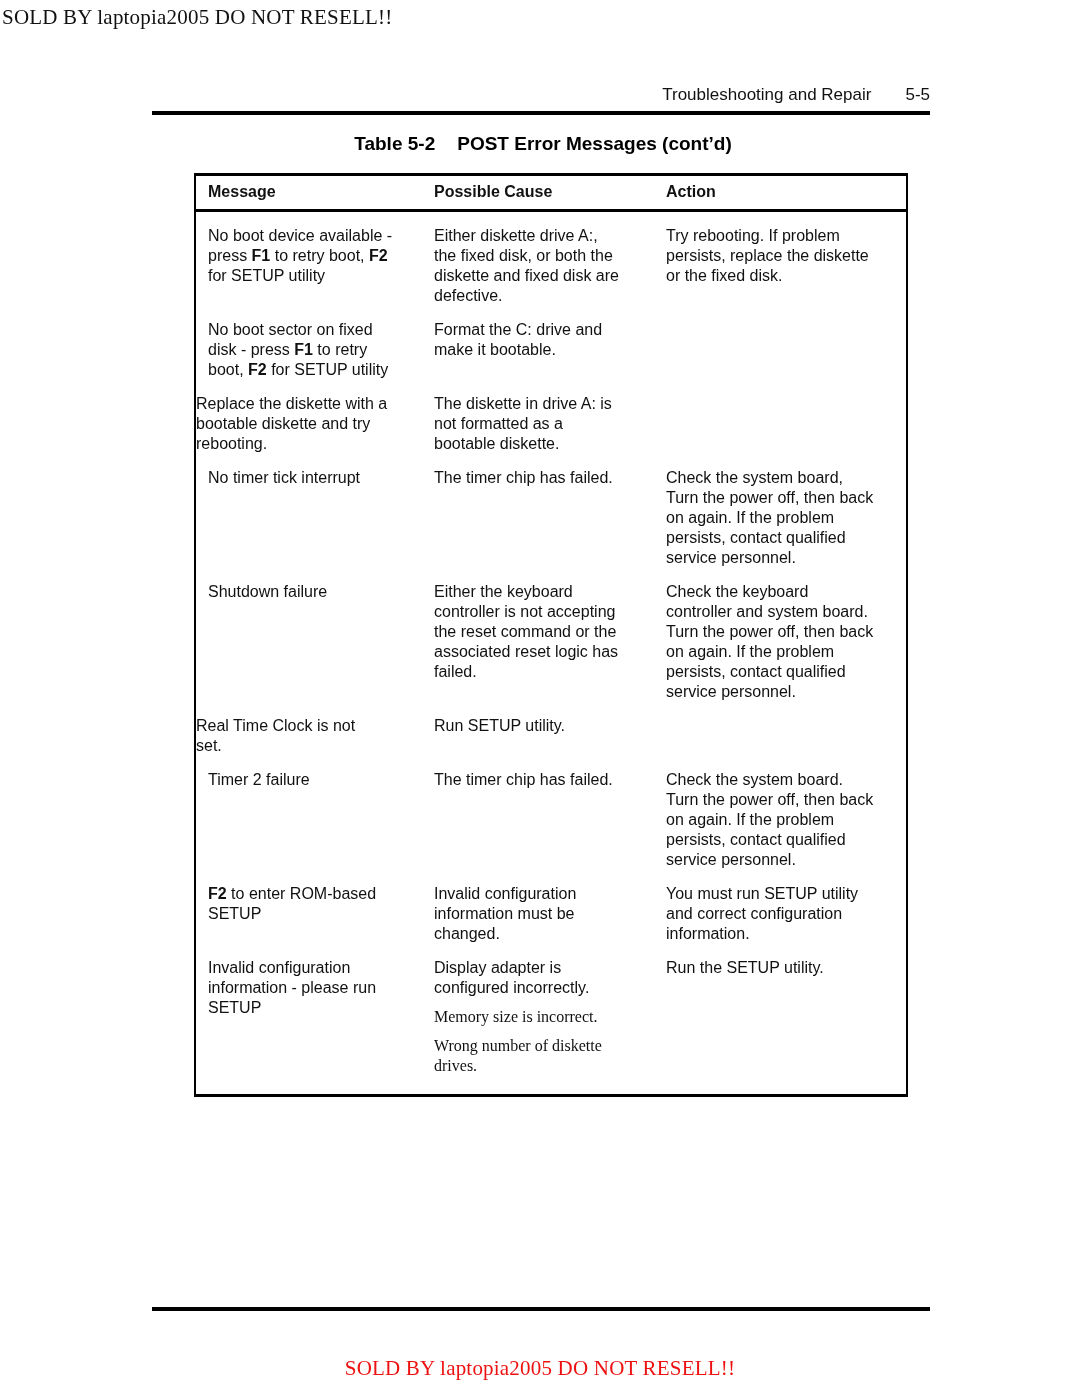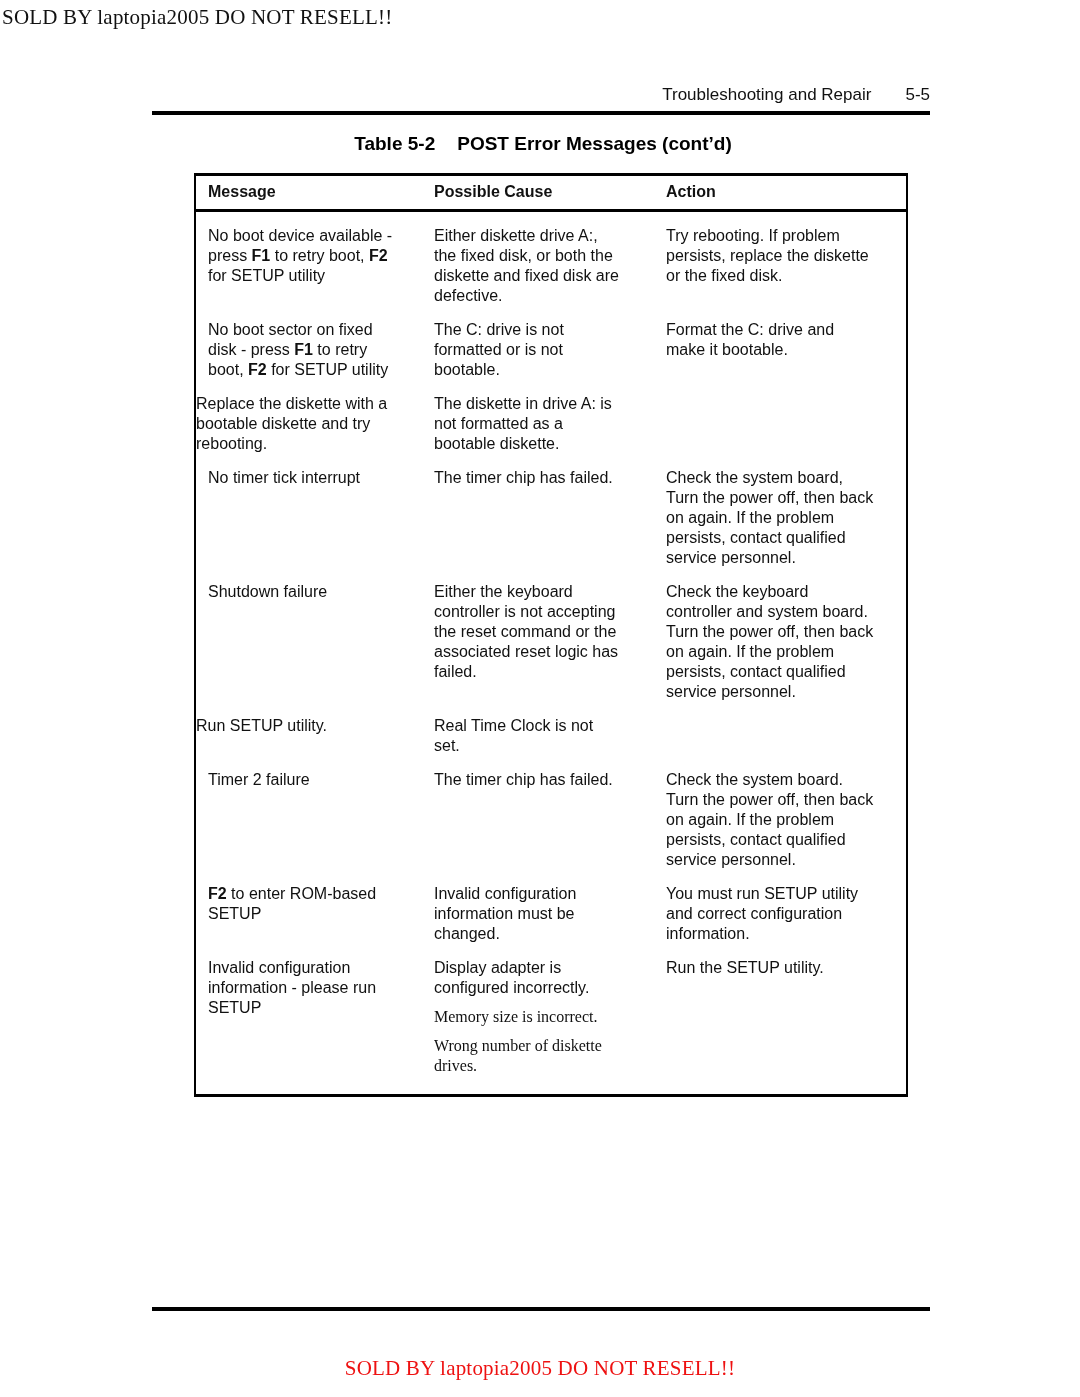--- a/index.html
+++ b/index.html
@@ -107,23 +107,20 @@
 diskette and fixed disk are
 defective.</span></div></div>
           <div class="cell c2"><div class="para"><span>Try rebooting. If problem
 persists, replace the diskette
 or the fixed disk.</span></div></div>
         </div>
         <div class="trow">
           <div class="cell c0"><div class="para"><span>No boot sector on fixed
 disk - press </span><b>F1</b><span> to retry
 boot, </span><b>F2</b><span> for SETUP utility</span></div></div>
-          <div class="cell c1"><div class="para"><span>The C: drive is not
-formatted or is not
-bootable.</span></div></div>
           <div class="cell c2"><div class="para"><span>Format the C: drive and
 make it bootable.</span></div></div>
         </div>
         <div class="trow">
           <div class="cell c2"><div class="para"><span>Replace the diskette with a
 bootable diskette and try
 rebooting.</span></div></div>
           <div class="cell c1"><div class="para"><span>The diskette in drive A: is
 not formatted as a
 bootable diskette.</span></div></div>
@@ -145,23 +142,23 @@
 associated reset logic has
 failed.</span></div></div>
           <div class="cell c2"><div class="para"><span>Check the keyboard
 controller and system board.
 Turn the power off, then back
 on again. If the problem
 persists, contact qualified
 service personnel.</span></div></div>
         </div>
         <div class="trow">
-          <div class="cell c2"><div class="para"><span>Run SETUP utility.</span></div></div>
           <div class="cell c1"><div class="para"><span>Real Time Clock is not
 set.</span></div></div>
+          <div class="cell c2"><div class="para"><span>Run SETUP utility.</span></div></div>
         </div>
         <div class="trow">
           <div class="cell c0"><div class="para"><span>Timer 2 failure</span></div></div>
           <div class="cell c1"><div class="para"><span>The timer chip has failed.</span></div></div>
           <div class="cell c2"><div class="para"><span>Check the system board.
 Turn the power off, then back
 on again. If the problem
 persists, contact qualified
 service personnel.</span></div></div>
         </div>

